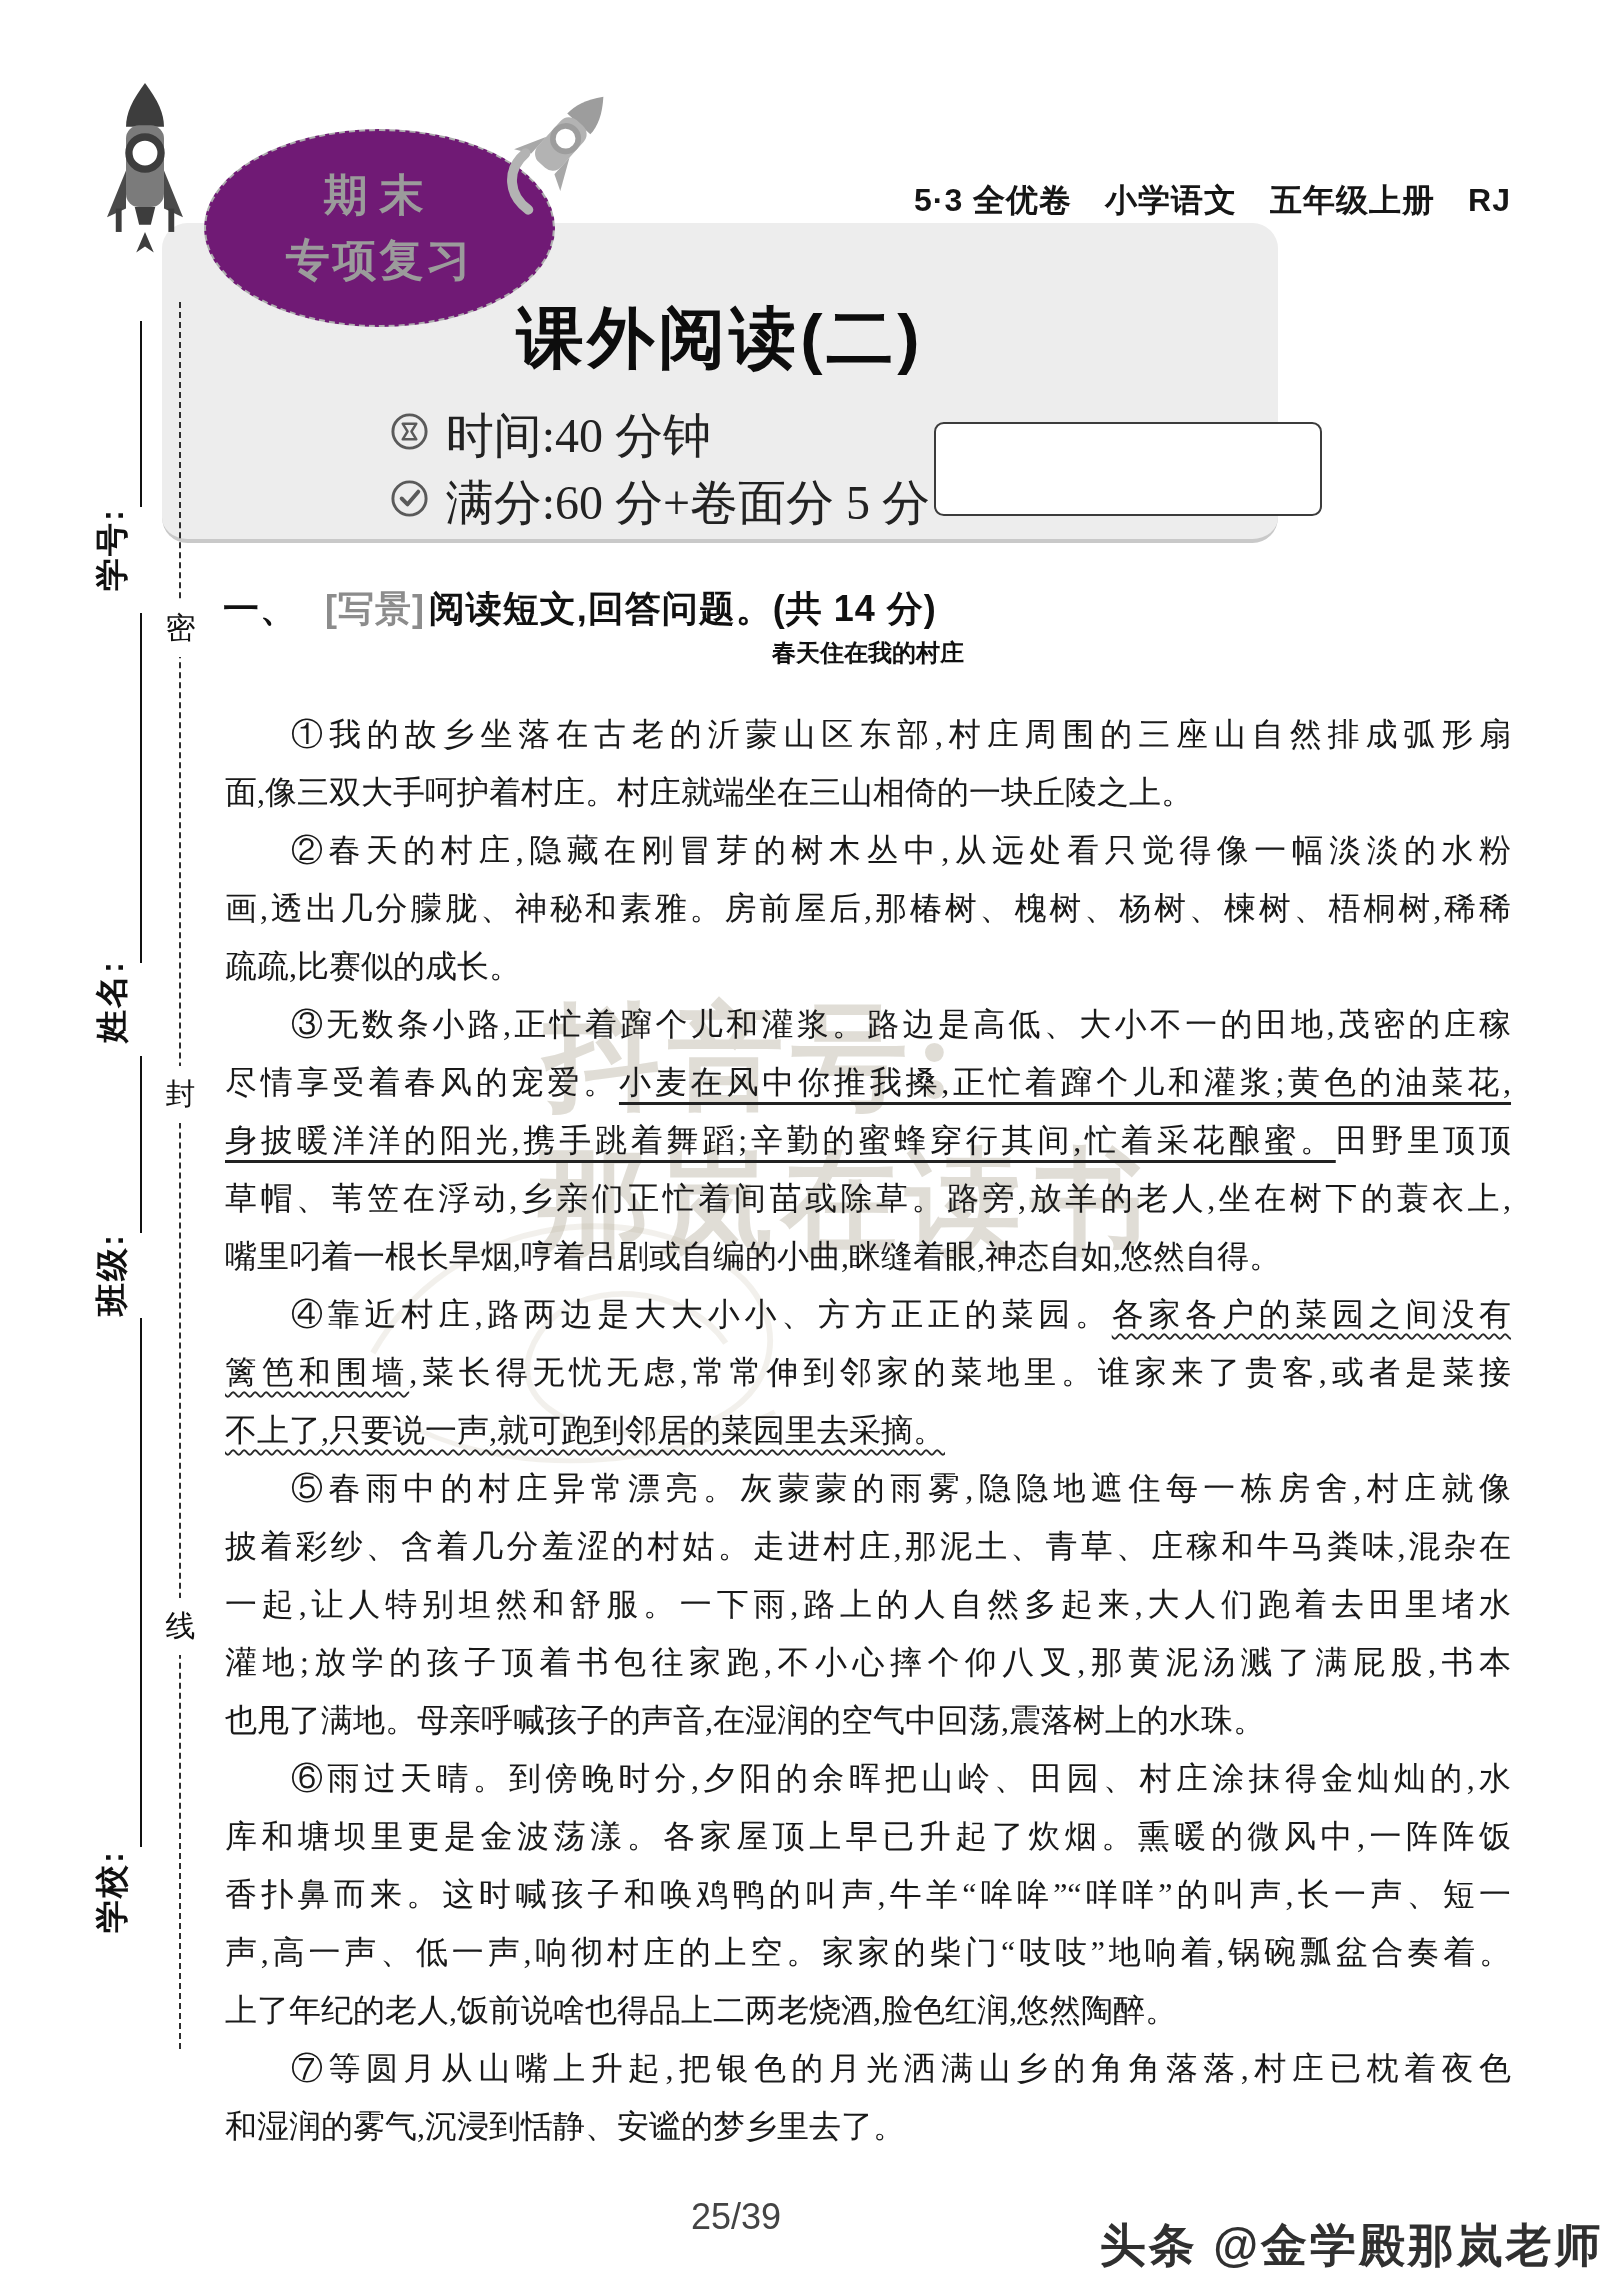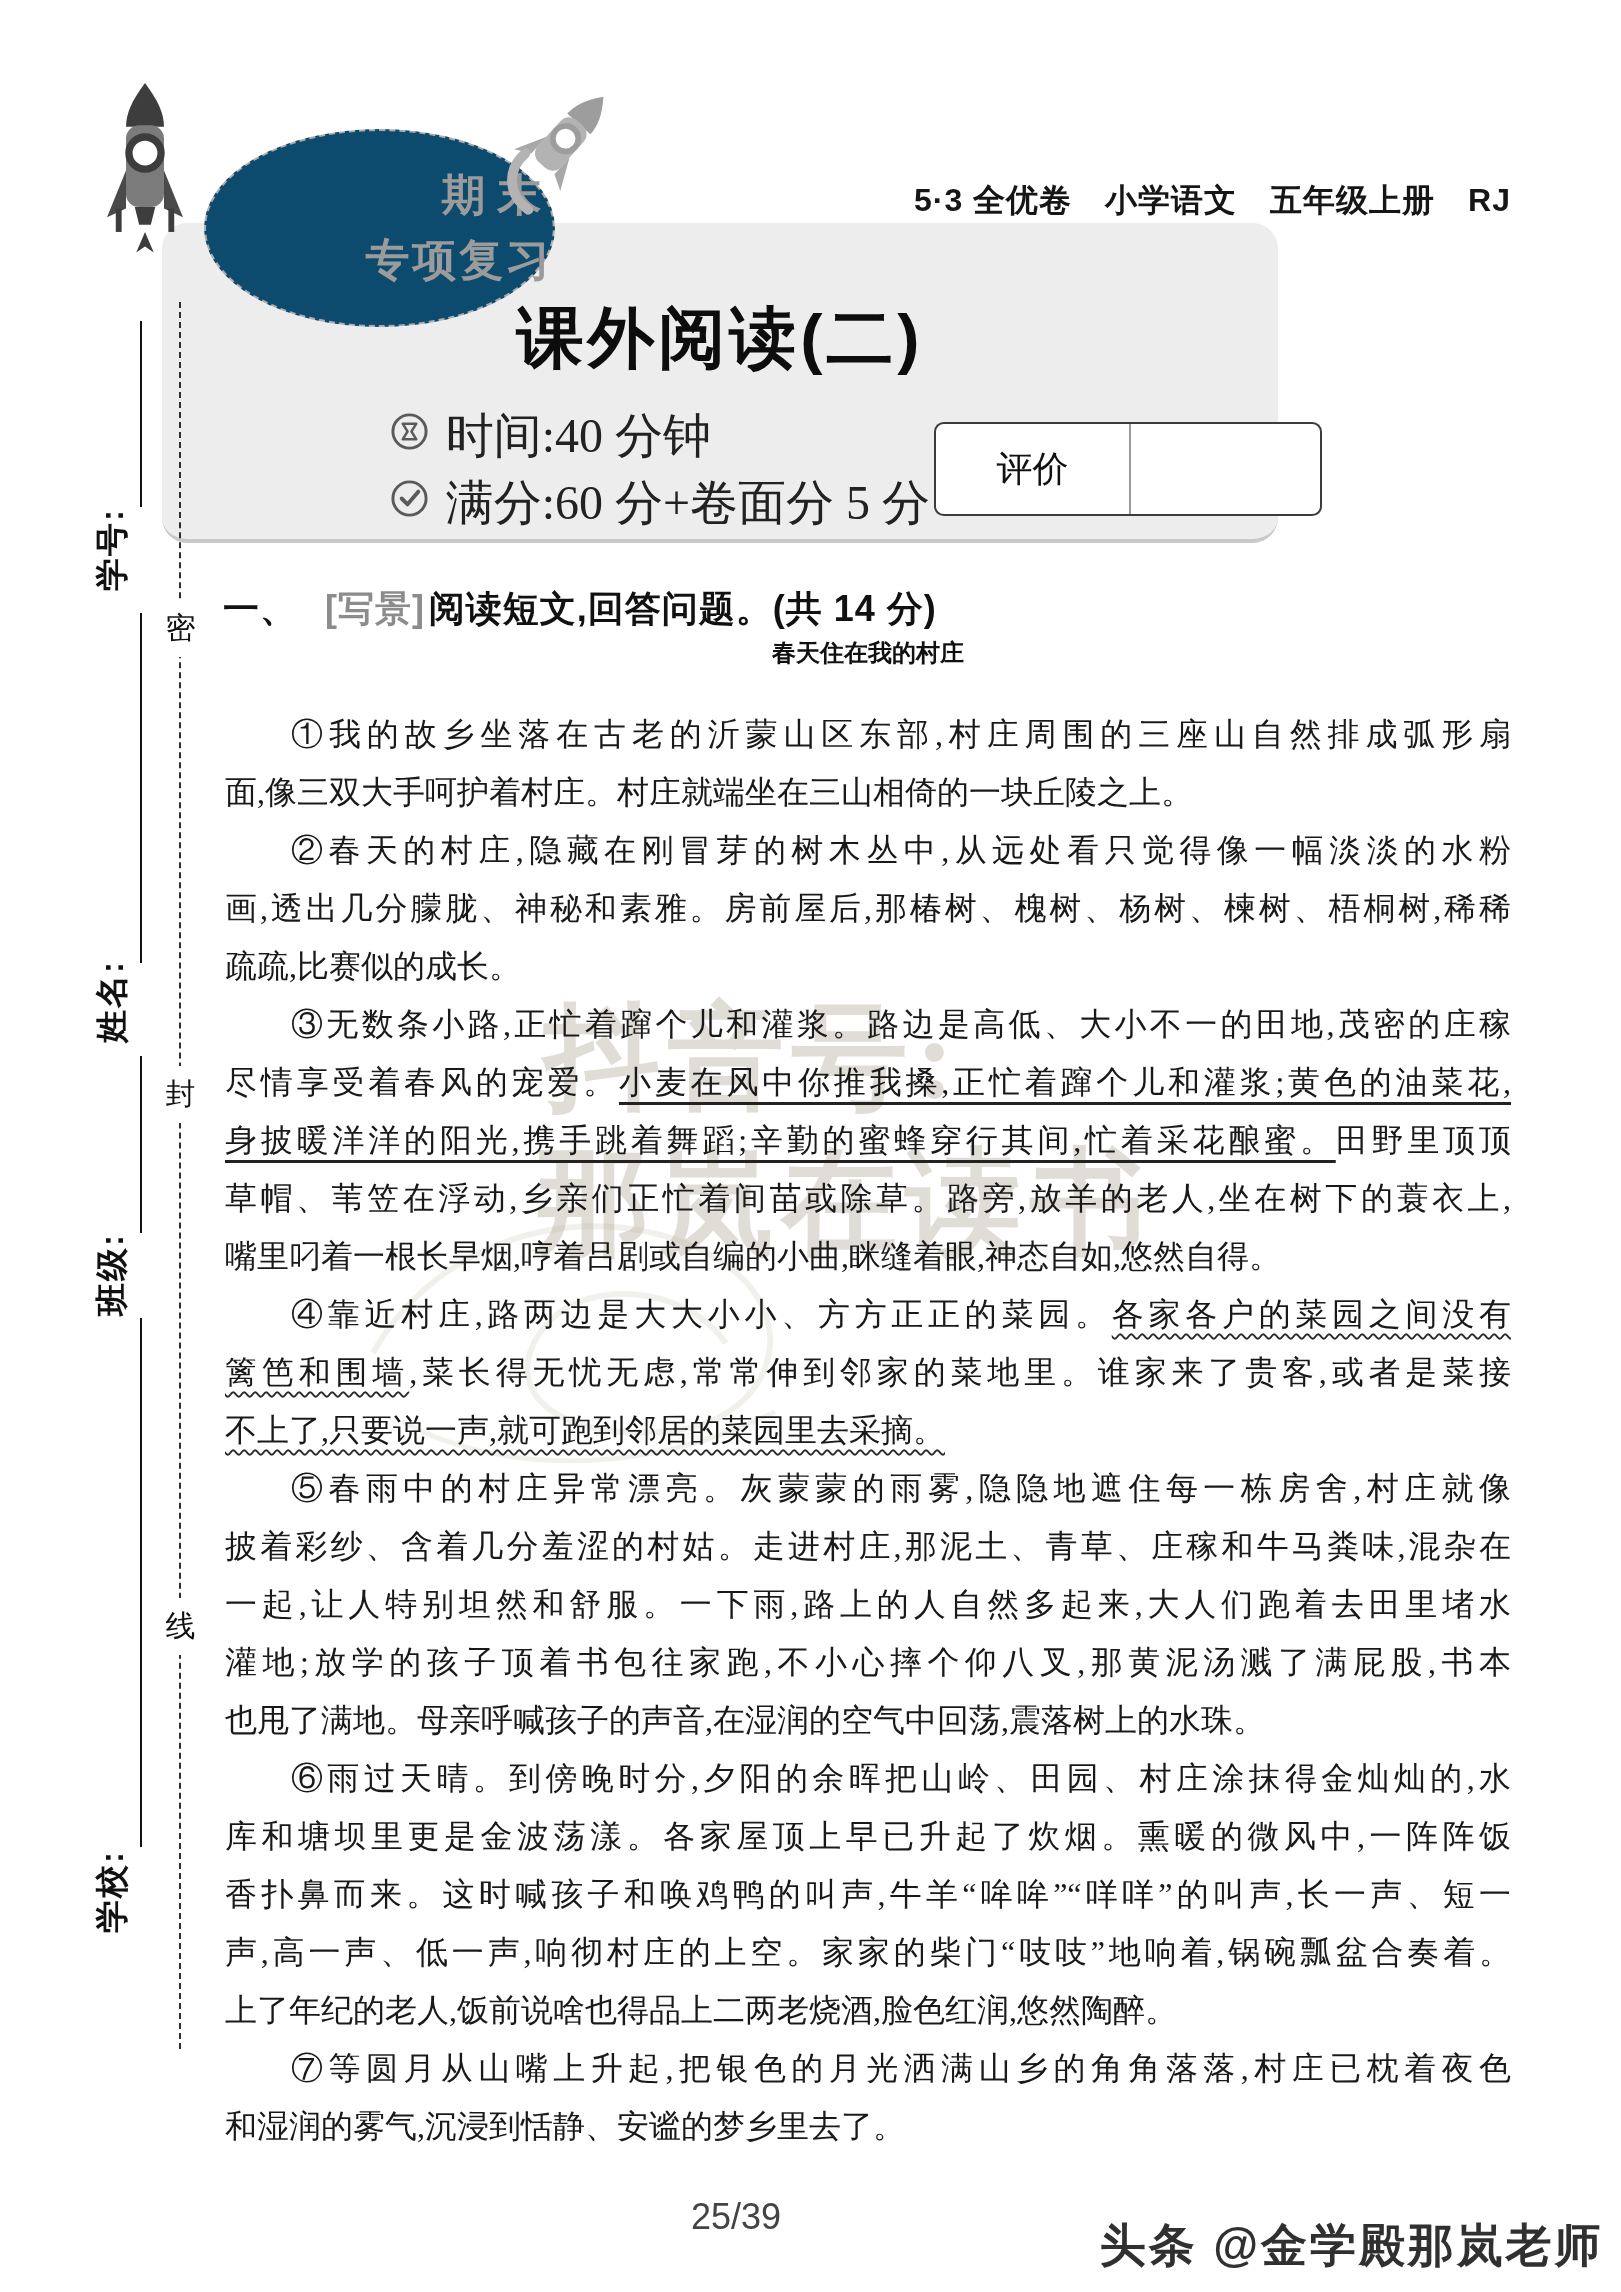--- a/index.html
+++ b/index.html
@@ -27,23 +27,23 @@
   .paper-title{position:absolute;left:0;right:0;top:25.5px;text-align:center;font-size:67px;font-weight:800;
                letter-spacing:3.9px;color:#0d0d0d;}
   .meta-row{position:absolute;left:227px;height:45px;display:flex;align-items:center;gap:15.7px;}
   .meta-row .txt{font-size:48px;color:#222;margin-top:8px;}
   .eval-box{position:absolute;left:772px;top:199px;width:384px;height:90px;background:#fff;
             border:2.9px solid #3c3c3c;border-radius:9.8px;display:flex;}
   .eval-cell-label{width:193px;border-right:2px solid #9a9a9a;display:flex;align-items:center;
                    justify-content:center;font-size:36px;color:#111;}
   .eval-cell-score{flex:1;}
 
-  .cloud{position:absolute;left:204px;top:129px;width:347px;height:194px;background:#0c4a6e;
+  .cloud{position:absolute;left:204px;top:129px;width:347px;height:194px;background:#701a75;
          border:2.9px dashed #adadad;border-radius:50%;z-index:3;display:flex;flex-direction:column;
-         align-items:flex-end;justify-content:center;color:#9b9b9b;font-weight:bold;}
+         align-items:center;justify-content:center;color:#9b9b9b;font-weight:bold;}
   .cloud .l1{font-size:44px;letter-spacing:11.8px;}
   .cloud .l2{font-size:44px;letter-spacing:2.9px;margin-top:5.9px;}
 
   
   .section-heading{position:absolute;left:223px;top:585px;font-size:36px;font-weight:bold;color:#111;
                    letter-spacing:1px;z-index:1;}
   .section-heading .tag{color:#8c8c8c;padding:0 3.9px;margin-left:24px;}
   .passage-title{position:absolute;left:225px;top:637px;width:1286px;text-align:center;
                  font-size:24px;font-weight:bold;color:#101010;z-index:1;}
   .passage-body{position:absolute;left:225px;top:705px;width:1286px;z-index:1;}
@@ -122,21 +122,20 @@
 
     <div class="meta-row" style="top:253px;">
       <svg width="41" height="41" viewBox="0 0 42 42">
         <circle cx="21" cy="21" r="17" fill="none" stroke="#5a5a5a" stroke-width="3"></circle>
         <path d="M13 21 L19 27 L30 14" fill="none" stroke="#5a5a5a" stroke-width="4" stroke-linecap="round" stroke-linejoin="round"></path>
       </svg>
       <span class="txt kai">满分:60 分+卷面分 5 分</span>
     </div>
 
     <div class="eval-box">
-      <div class="eval-cell-label kai">评价</div>
       <div class="eval-cell-score"></div>
     </div>
   </div>
 
   <div class="cloud">
     <div class="l1">期末</div>
     <div class="l2">专项复习</div>
   </div>
 
   <svg class="abs" style="left:488px;top:74px;z-index:4;" width="157" height="147" viewBox="0 0 110 104">

